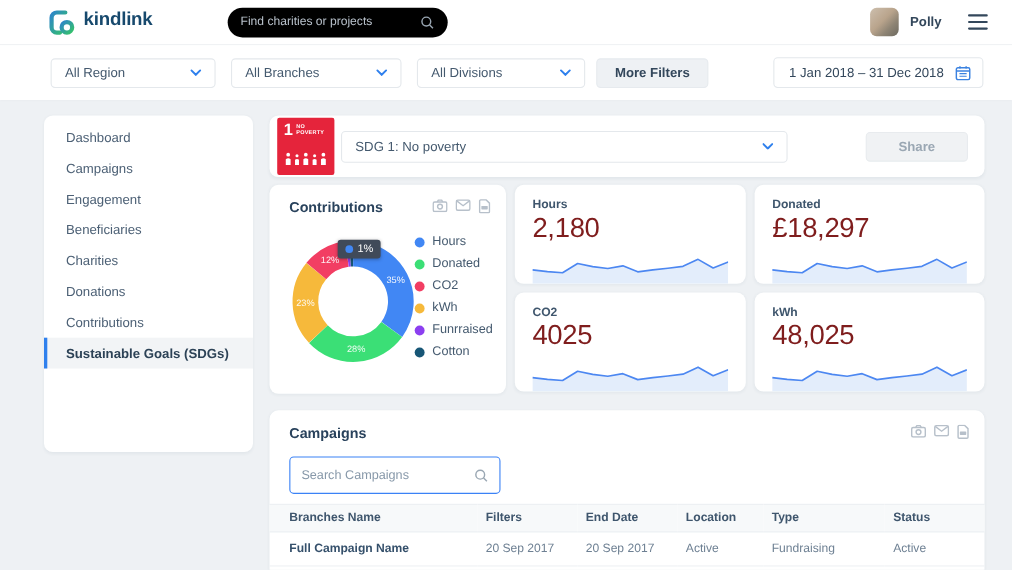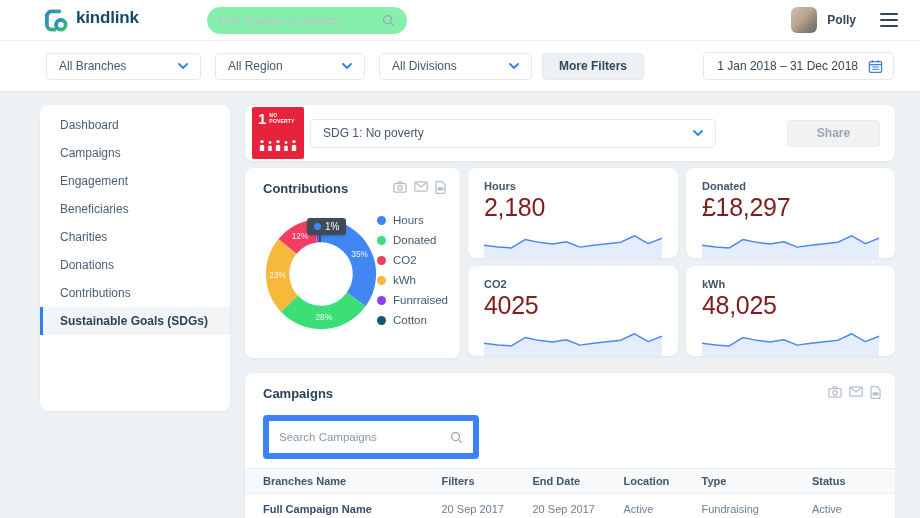--- a/index.html
+++ b/index.html
@@ -13,21 +13,21 @@
   .page { width: 920px; height: 518px; overflow: hidden; position: relative; }
 
   
   .topbar {
     height: 41px; background: #fff; display: flex; align-items: center;
     padding: 0 22px 0 44px; border-bottom: 1px solid #f0f2f4;
   }
   .brand { display: flex; align-items: flex-start; gap: 7px; }
   .brand-word { font-size: 17px; font-weight: 700; color: #17496d; letter-spacing: -0.2px; }
   .global-search {
-    margin-left: 68px; width: 200px; height: 27px; background: #86efac;
+    margin-left: 68px; width: 200px; height: 27px; background: #000000;
     border-radius: 14px; display: flex; align-items: center; padding: 0 12px;
   }
   .global-search input {
     border: none; background: transparent; outline: none; flex: 1;
     font-family: "Liberation Sans", sans-serif; font-size: 11px; color: #55687c;
   }
   .global-search input::placeholder { color: #b9c2cc; }
   .search-glyph { color: #9aa7b3; display: flex; }
   .topbar-right { margin-left: auto; display: flex; align-items: center; gap: 10px; }
   .avatar {
@@ -130,21 +130,21 @@
   .stats-grid { display: grid; grid-template-columns: 210px 209px; grid-auto-rows: 90px; gap: 8px; }
   .stat-card { padding: 12px 16px 0 16px; display: flex; flex-direction: column; }
   .stat-label { font-size: 11px; font-weight: 700; color: #3f566d; }
   .stat-value { font-size: 25px; color: #7f1d1d; margin-top: 1px; letter-spacing: -0.3px; }
   .sparkline { width: 100%; height: 34px; margin-top: auto; display: block; }
 
   
   .campaigns-card { height: 200px; padding: 13px 0 0 0; }
   .campaigns-head { display: flex; align-items: flex-start; padding: 0 14px 0 18px; }
   .campaign-search {
-    margin: 14px 0 0 18px; width: 216px; height: 27px; border: 6px solid #3b82f6; border-radius: 4px;
+    margin: 14px 0 0 18px; width: 192px; height: 27px; border: 1px solid #3b82f6; border-radius: 4px;
     display: flex; align-items: center; padding: 16px 10px;
   }
   .campaign-search input {
     border: none; outline: none; flex: 1; font-family: "Liberation Sans", sans-serif;
     font-size: 11.5px; color: #55687c; background: transparent;
   }
   .campaign-search input::placeholder { color: #8798a9; }
   table { width: 100%; border-collapse: collapse; margin-top: 9px; }
   thead tr { background: #f7f9fa; }
   th {
@@ -197,30 +197,30 @@
       <span class="user-name">Polly</span>
       <span class="hamburger">
         <span></span>
           <span></span>
           <span></span>
       </span>
     </div>
   </div>
 
   <div class="filterbar">
-    <div class="select-box sel-branches">
-      <span>All Branches</span>
+    <div class="select-box sel-region">
+      <span>All Region</span>
       <span class="chev">
         <svg width="10" height="6" viewBox="0 0 10 6" fill="none" stroke="currentColor" stroke-width="1.8" stroke-linecap="round">
             <path d="M1 1 L5 5 L9 1"></path>
           </svg>
       </span>
     </div>
-    <div class="select-box sel-region">
-      <span>All Region</span>
+    <div class="select-box sel-branches">
+      <span>All Branches</span>
       <span class="chev">
         <svg width="10" height="6" viewBox="0 0 10 6" fill="none" stroke="currentColor" stroke-width="1.8" stroke-linecap="round">
             <path d="M1 1 L5 5 L9 1"></path>
           </svg>
       </span>
     </div>
     <div class="select-box sel-divisions">
       <span>All Divisions</span>
       <span class="chev">
         <svg width="10" height="6" viewBox="0 0 10 6" fill="none" stroke="currentColor" stroke-width="1.8" stroke-linecap="round">

